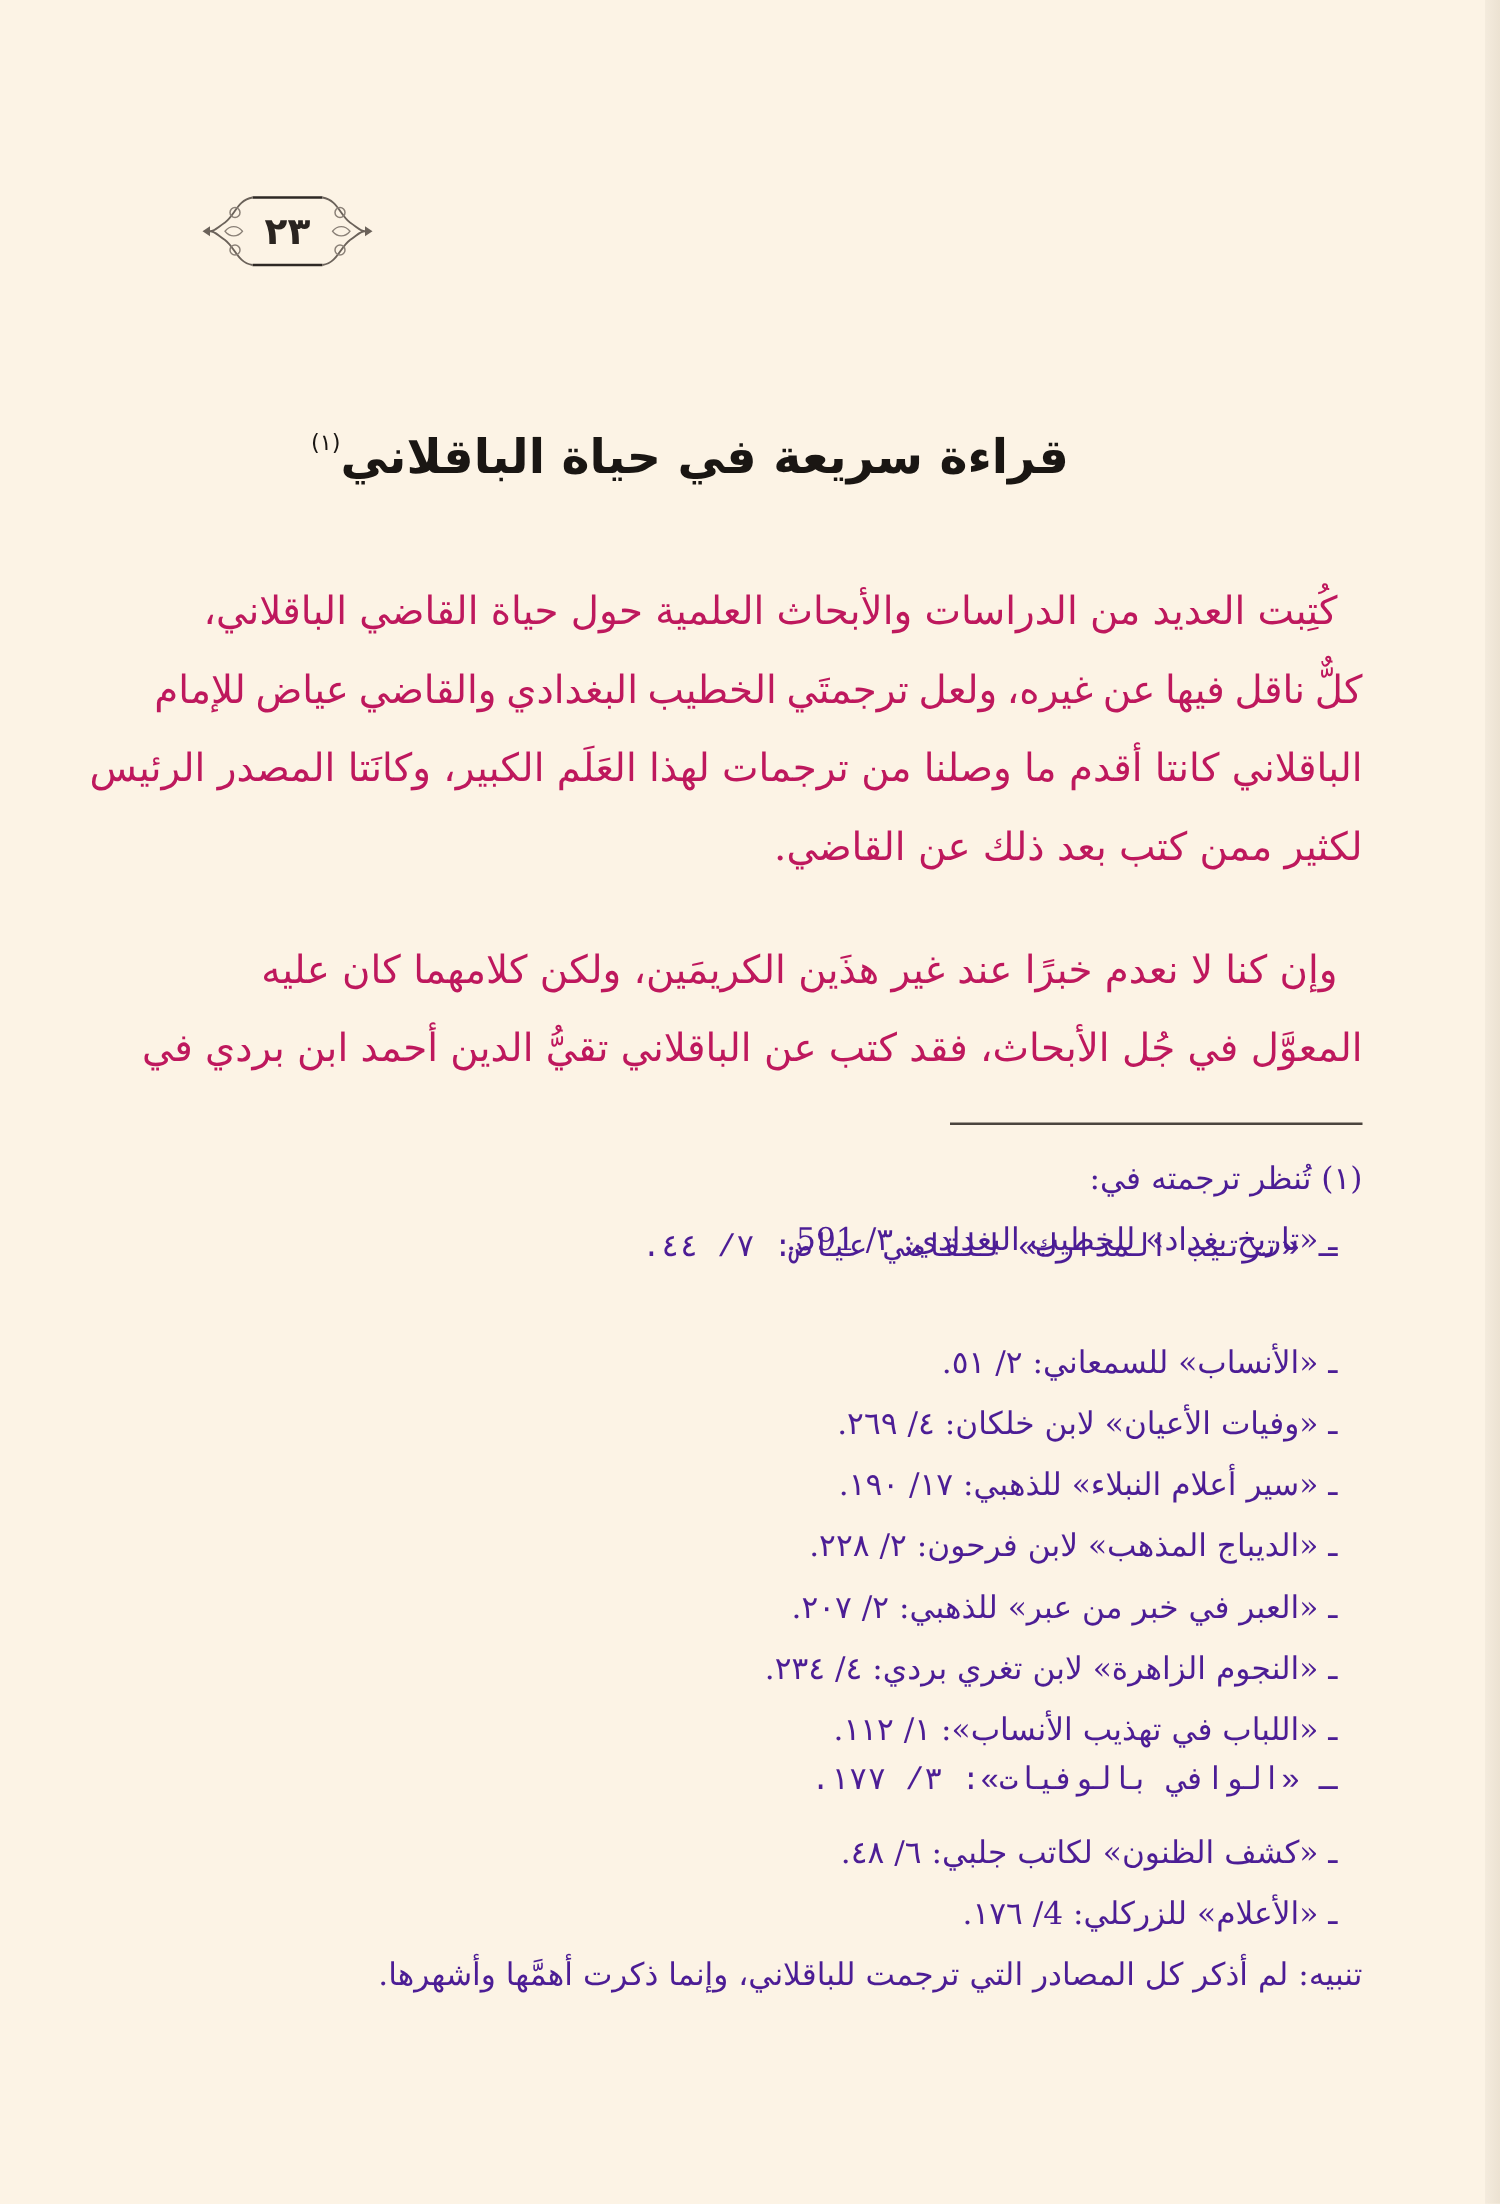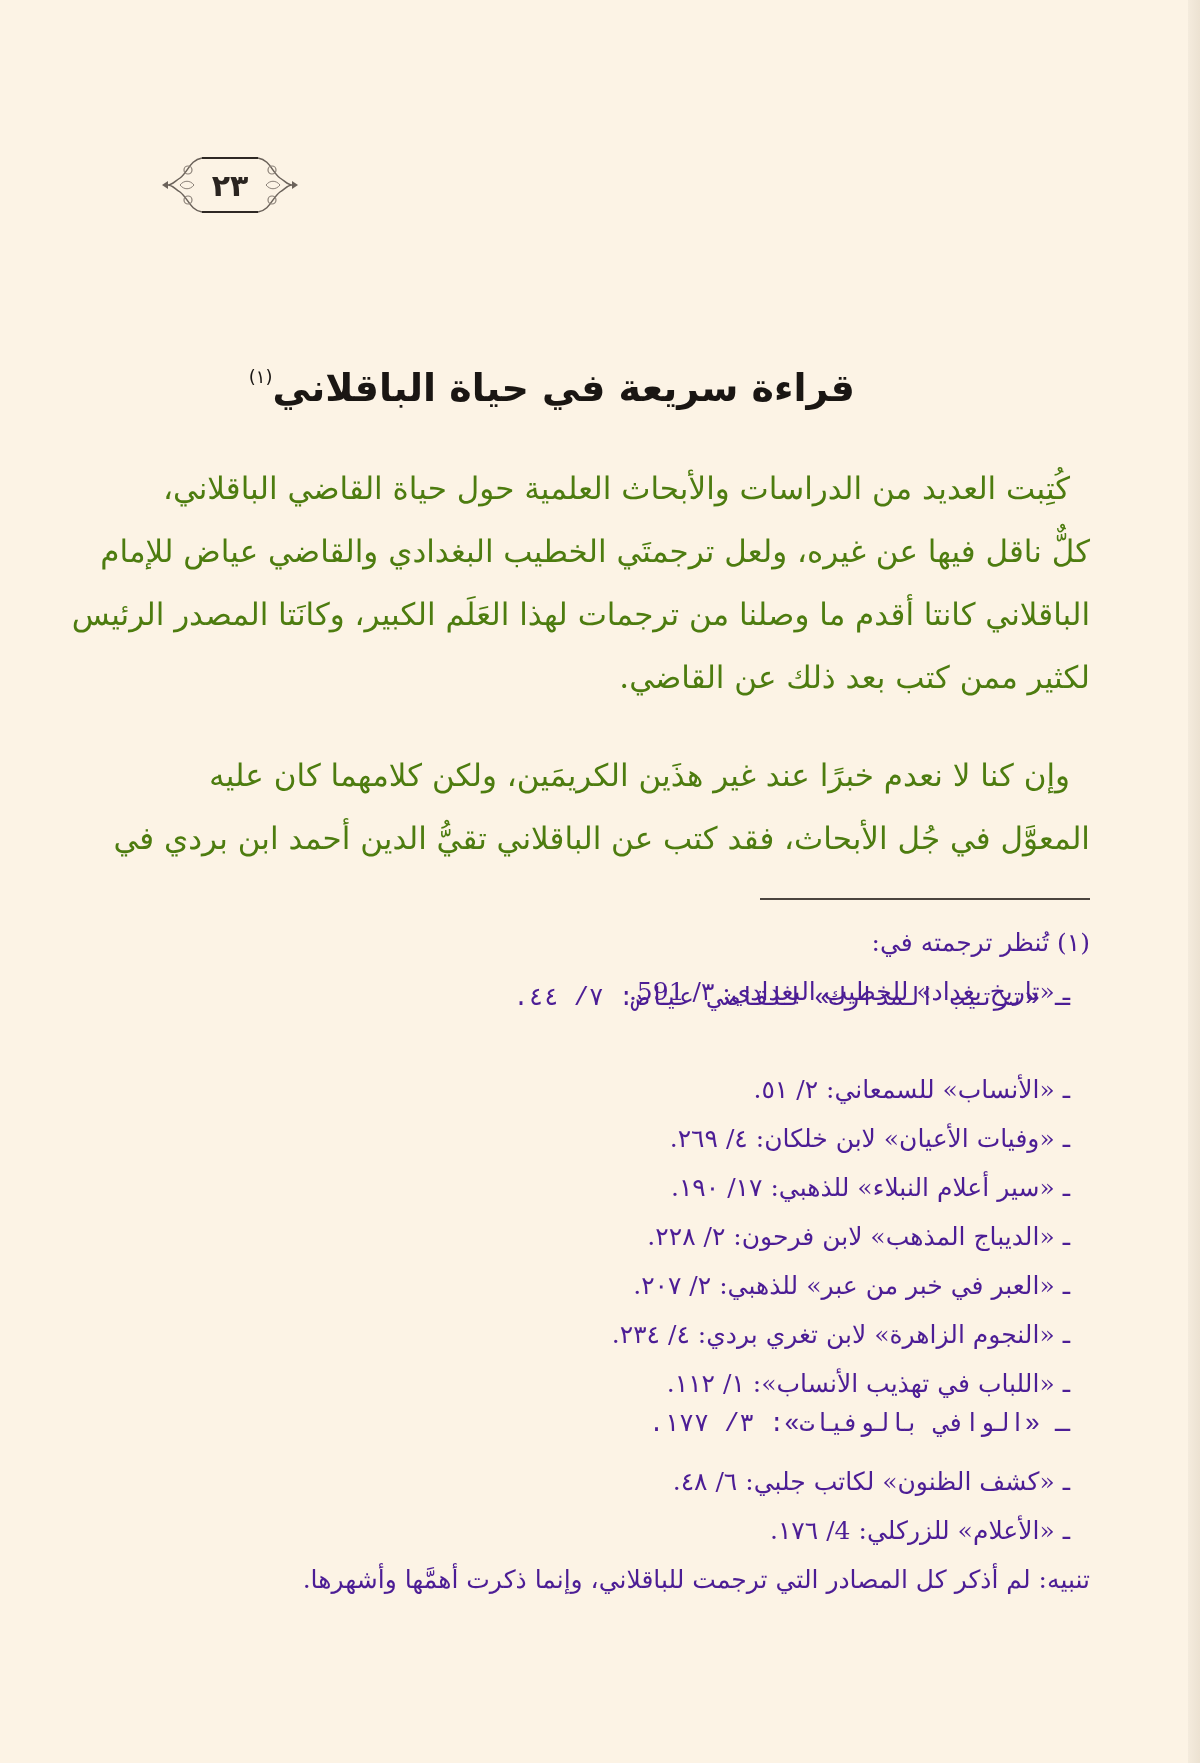--- a/index.html
+++ b/index.html
@@ -19,28 +19,28 @@
     }
     .page-number-ornament svg { position: absolute; left: 0; top: 0; }
     .page-number {
       position: absolute; left: 0; top: 0; width: 140px; height: 70px;
       display: flex; align-items: center; justify-content: center;
       font-family: "DejaVu Sans", sans-serif; font-weight: bold; font-size: 30px;
       color: #2a2420; direction: rtl;
     }
     .rtl { direction: rtl; text-align: right; unicode-bidi: plaintext; }
     .title {
-      position: absolute; right: 345px; top: 366px;
+      position: absolute; right: 345px; top: 343px;
       font-family: "DejaVu Sans", sans-serif; font-weight: bold;
       font-size: 38px; white-space: nowrap; color: #1a1613; margin-left: 20px;
     }
     .title sup { font-size: 18px; font-weight: normal; vertical-align: 18px; }
     .body-line {
       position: absolute; right: 110px; white-space: nowrap;
-      font-family: "DejaVu Serif", serif; font-size: 31px; color: #4d7c0f;
+      font-family: "DejaVu Serif", serif; font-size: 31px; color: #be185d;
     }
     .body-line.full { left: 195px; text-align-last: justify; text-align: justify; }
     .separator {
       position: absolute; left: 760px; width: 330px; top: 898px; height: 2px;
       background: #4b443e;
     }
     .fn-line {
       position: absolute; right: 110px; white-space: nowrap;
       font-family: "DejaVu Serif", serif; font-size: 25px; color: #4c1d95;
     }
@@ -67,21 +67,21 @@
     <path d="M120 35 C116 30 110 30 106 35 C110 40 116 40 120 35 Z" fill="none" stroke="#8a8077" stroke-width="1"></path>
   </svg>
   <div class="page-number">٢٣</div>
 </div>
 
 <div class="title rtl">
   <span>قراءة سريعة في حياة الباقلاني</span><sup>(١)</sup>
 </div>
 
 <div class="body-line rtl" style="top: 470px; right: 130px;">كُتِبت العديد من الدراسات والأبحاث العلمية حول حياة القاضي الباقلاني،</div>
-<div class="body-line rtl full" style="top: 533px;">كلٌّ ناقل فيها عن غيره، ولعل ترجمتَي الخطيب البغدادي والقاضي عياض للإمام</div>
+<div class="body-line rtl full" style="top: 533px; font-family: Liberation Serif, serif;">كلٌّ ناقل فيها عن غيره، ولعل ترجمتَي الخطيب البغدادي والقاضي عياض للإمام</div>
 <div class="body-line rtl full" style="top: 596px;">الباقلاني كانتا أقدم ما وصلنا من ترجمات لهذا العَلَم الكبير، وكانَتا المصدر الرئيس</div>
 <div class="body-line rtl" style="top: 659px;">لكثير ممن كتب بعد ذلك عن القاضي.</div>
 
 <div class="body-line rtl" style="top: 757px; right: 130px; text-align: right;">وإن كنا لا نعدم خبرًا عند غير هذَين الكريمَين، ولكن كلامهما كان عليه</div>
 <div class="body-line rtl full" style="top: 820px;">المعوَّل في جُل الأبحاث، فقد كتب عن الباقلاني تقيُّ الدين أحمد ابن بردي في</div>
 
 <div class="separator"></div>
 
 <div class="fn-line rtl" style="top: 928px;">(١) تُنظر ترجمته في:</div>
 <div class="fn-line rtl indent" style="top: 977px;">ـ «تاريخ بغداد» للخطيب البغدادي: ٣/ 591.</div>

